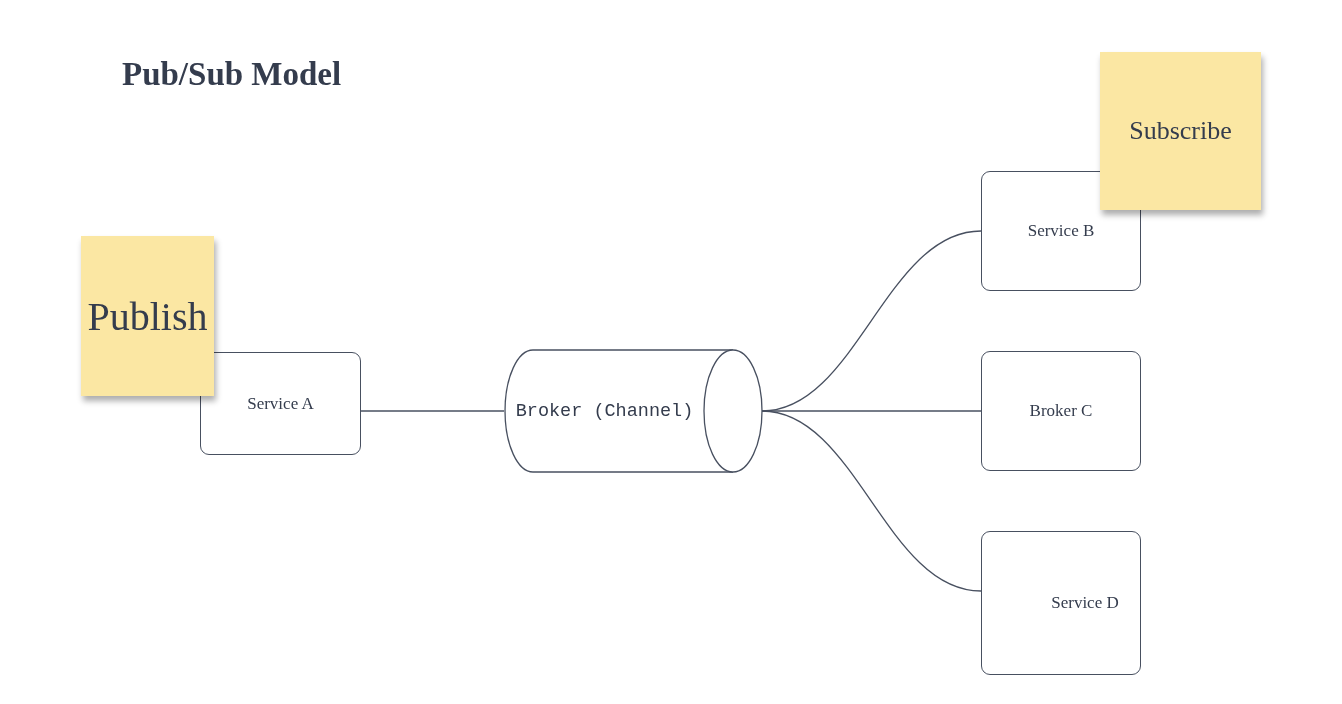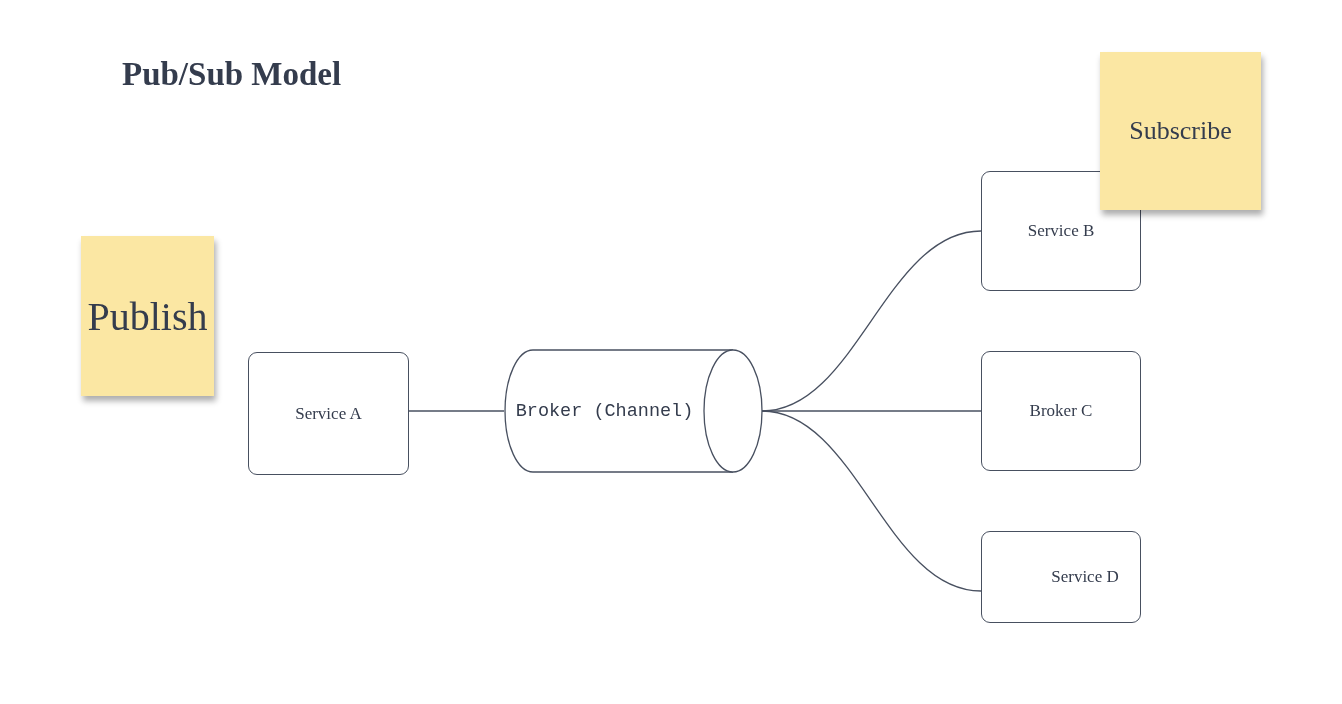--- a/index.html
+++ b/index.html
@@ -45,24 +45,24 @@
   }
   .note{
     position:absolute;z-index:3;
     background:var(--note-yellow);
     display:flex;align-items:center;justify-content:center;
     box-shadow:2px 5px 6px rgba(0,0,0,0.32);
     text-align:center;
   }
   .note-publish{left:81px;top:212px;width:133px;height:160px;font-size:40px;margin-top:24px;}
   .note-subscribe{left:1100px;top:52px;width:161px;height:158px;font-size:26px;}
-  .node-service-a{left:200px;top:352px;width:161px;height:123px;margin-left:48px;}
+  .node-service-a{left:200px;top:352px;width:161px;height:103px;}
   .node-service-b{left:981px;top:171px;width:160px;height:120px;}
   .node-service-c{left:981px;top:351px;width:160px;height:120px;}
-  .node-service-d{left:981px;top:531px;width:160px;height:92px;padding-left:48px;}
+  .node-service-d{left:981px;top:531px;width:160px;height:144px;padding-left:48px;}
   .node-broker-label{left:505px;top:351px;width:199px;height:120px;}
 </style>
 </head>
 <body>
 
 <div class="canvas">
 
   <div class="diagram-title">Pub/Sub Model</div>
 
   <svg class="layer" width="1342" height="704" viewBox="0 0 1342 704" aria-hidden="true">

